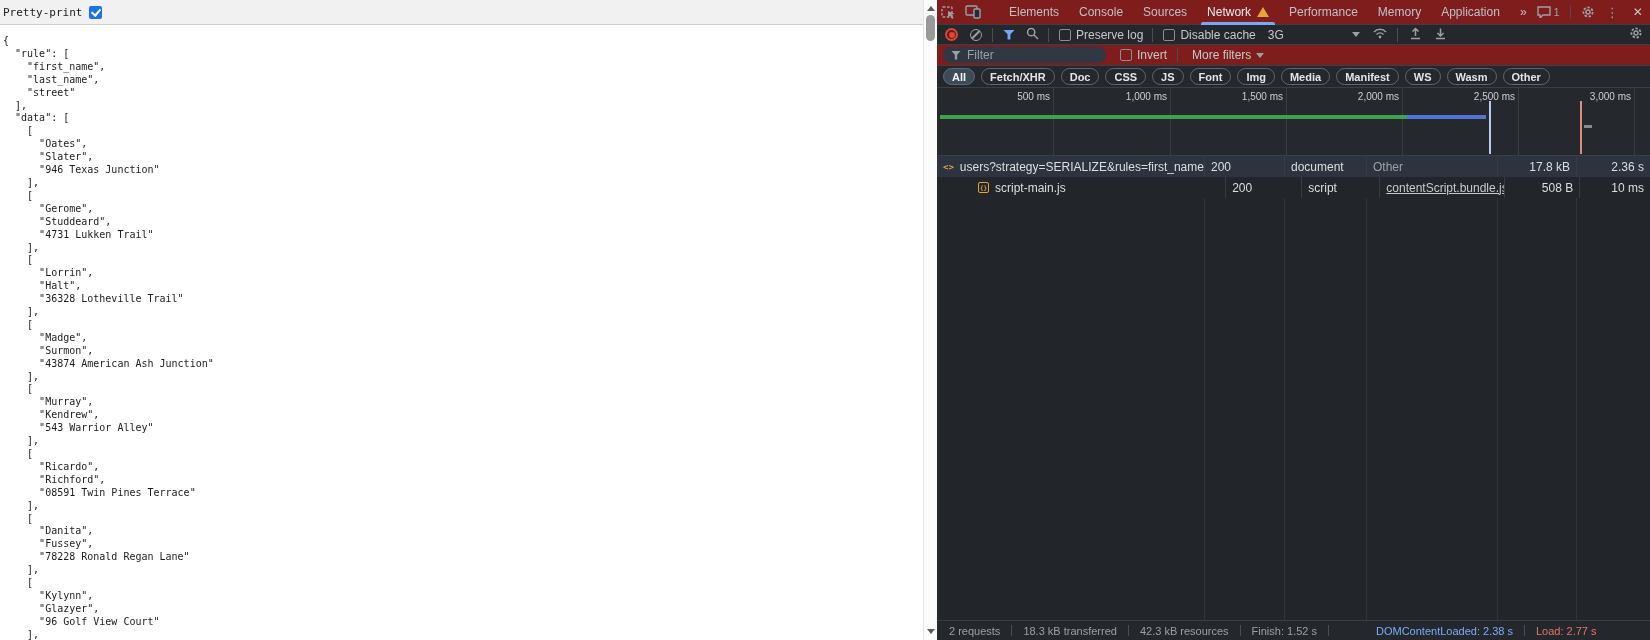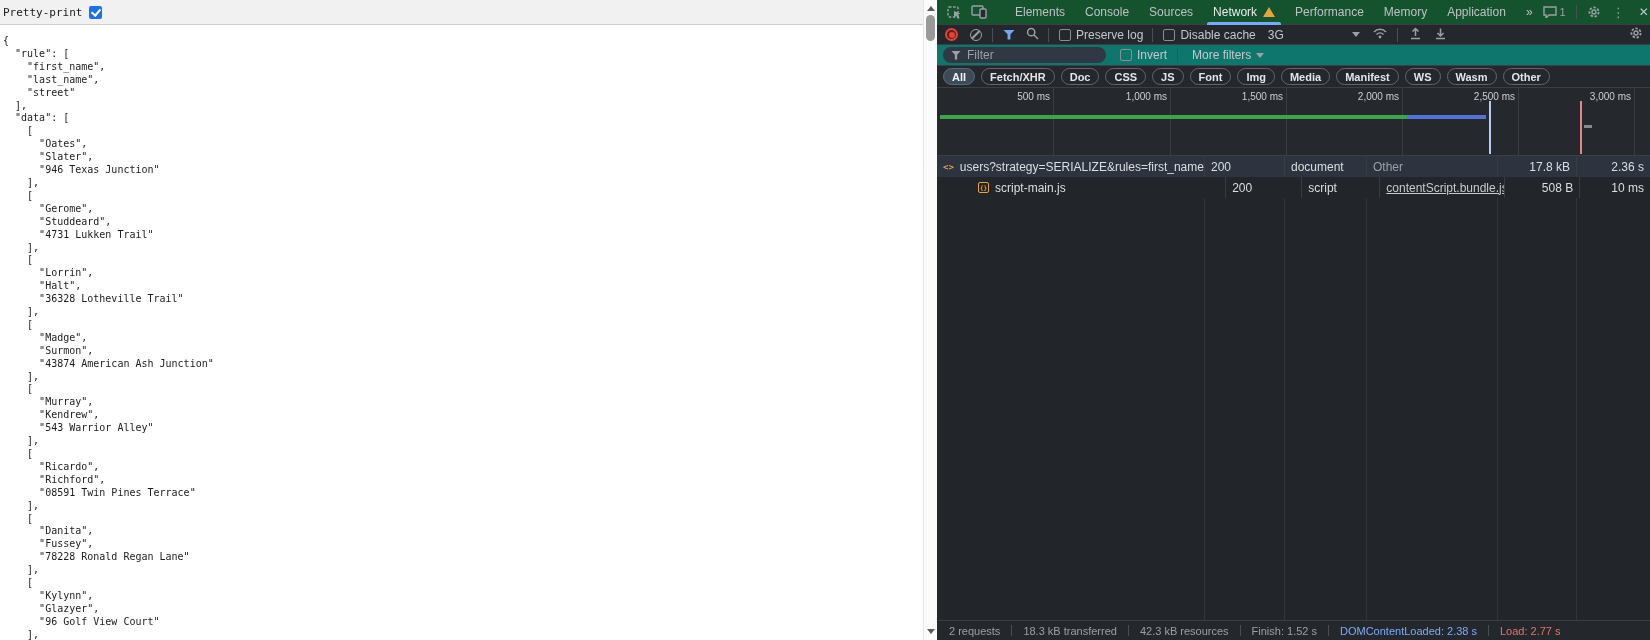--- a/index.html
+++ b/index.html
@@ -30,22 +30,22 @@
               background:#999; border-radius:5px; }
 
   
   #devtools { position:absolute; left:937px; top:0; width:713px; height:640px;
               background:#202124; color:#c4c7ca; font-size:12px;
               display:flex; flex-direction:column; }
   .icon { display:inline-block; color:#9aa0a6; }
   .vdiv { width:1px; height:14px; background:#4a4d52; margin:0 6px; }
 
   
-  .tabbar { height:25px; background:#14532d; border-bottom:1px solid #3a3e45;
-            display:flex; align-items:center; padding-left:10px; flex:none; }
+  .tabbar { height:25px; background:#7f1d1d; border-bottom:1px solid #3a3e45;
+            display:flex; align-items:center; padding-left:4px; flex:none; }
   .tabbar svg { display:block; }
   .tab { padding:0 10px; height:25px; display:flex; align-items:center; color:#bdc1c6;
          position:relative; white-space:nowrap; }
   .tab.active { color:#e8eaed; }
   .tab.active::after { content:""; position:absolute; left:4px; right:4px; bottom:0;
                        height:3px; background:#78a9f7; border-radius:2px 2px 0 0; }
   .warn-tri { width:0; height:0; margin-left:6px;
               border-left:6px solid transparent; border-right:6px solid transparent;
               border-bottom:10px solid #e8a33d; position:relative; }
   .tab-right { margin-left:auto; display:flex; align-items:center; padding-right:6px; }
@@ -69,21 +69,21 @@
   .funnel-icon.grey { background:#9aa0a6; width:10px; height:9px; }
   .checkbox { width:12px; height:12px; border:1px solid #8a8d91; border-radius:2px;
               background:transparent; }
   .tb-label { margin-left:5px; color:#c4c7ca; white-space:nowrap; }
   .throttle-select { display:flex; align-items:center; width:92px; margin-left:12px; }
   .caret { width:0; height:0; border-left:4px solid transparent; border-right:4px solid transparent;
            border-top:5px solid #9aa0a6; margin-left:auto; }
   .caret.near { margin-left:5px; }
 
   
-  .filterbar { height:21px; background:#0f766e; border-bottom:1px solid #3a3e45;
+  .filterbar { height:21px; background:#7f1d1d; border-bottom:1px solid #3a3e45;
                display:flex; align-items:center; padding-left:6px; flex:none; }
   .filter-pill { width:163px; height:16px; background:#303843; border-radius:8px;
                  display:flex; align-items:center; padding:0 8px; }
   .filter-pill input { background:transparent; border:none; outline:none; color:#dadce0;
                        font-size:12px; width:120px; margin-left:6px;
                        font-family:"Liberation Sans", sans-serif; }
   .filter-pill input::placeholder { color:#9aa0a6; }
 
   
   .chipbar { height:22px; background:#24272c; border-bottom:1px solid #3a3e45;
@@ -124,21 +124,21 @@
                      font-size:6px; display:flex; align-items:center; justify-content:center; }
 
   .filler { flex:1; background:#22252a; position:relative; }
   .filler .col-div { position:absolute; top:0; bottom:0; width:1px; background:#32353a; }
 
   
   .statusbar { height:20px; background:#24272c; border-top:1px solid #3a3e45;
                display:flex; align-items:center; gap:11px; padding-left:12px;
                font-size:11px; color:#9aa0a6; flex:none; white-space:nowrap; }
   .statusbar .vdiv { margin:0; height:11px; }
-  .sb-dcl  { color:#7cacf8; }
+  .sb-dcl  { color:#7cacf8;margin-left:36px; }
   .sb-load { color:#e0756a; }
 </style>
 </head>
 <body>
 
 <div id="app">
 
   <section id="json-panel">
     <div class="pp-bar">
       <span>Pretty-print</span>

